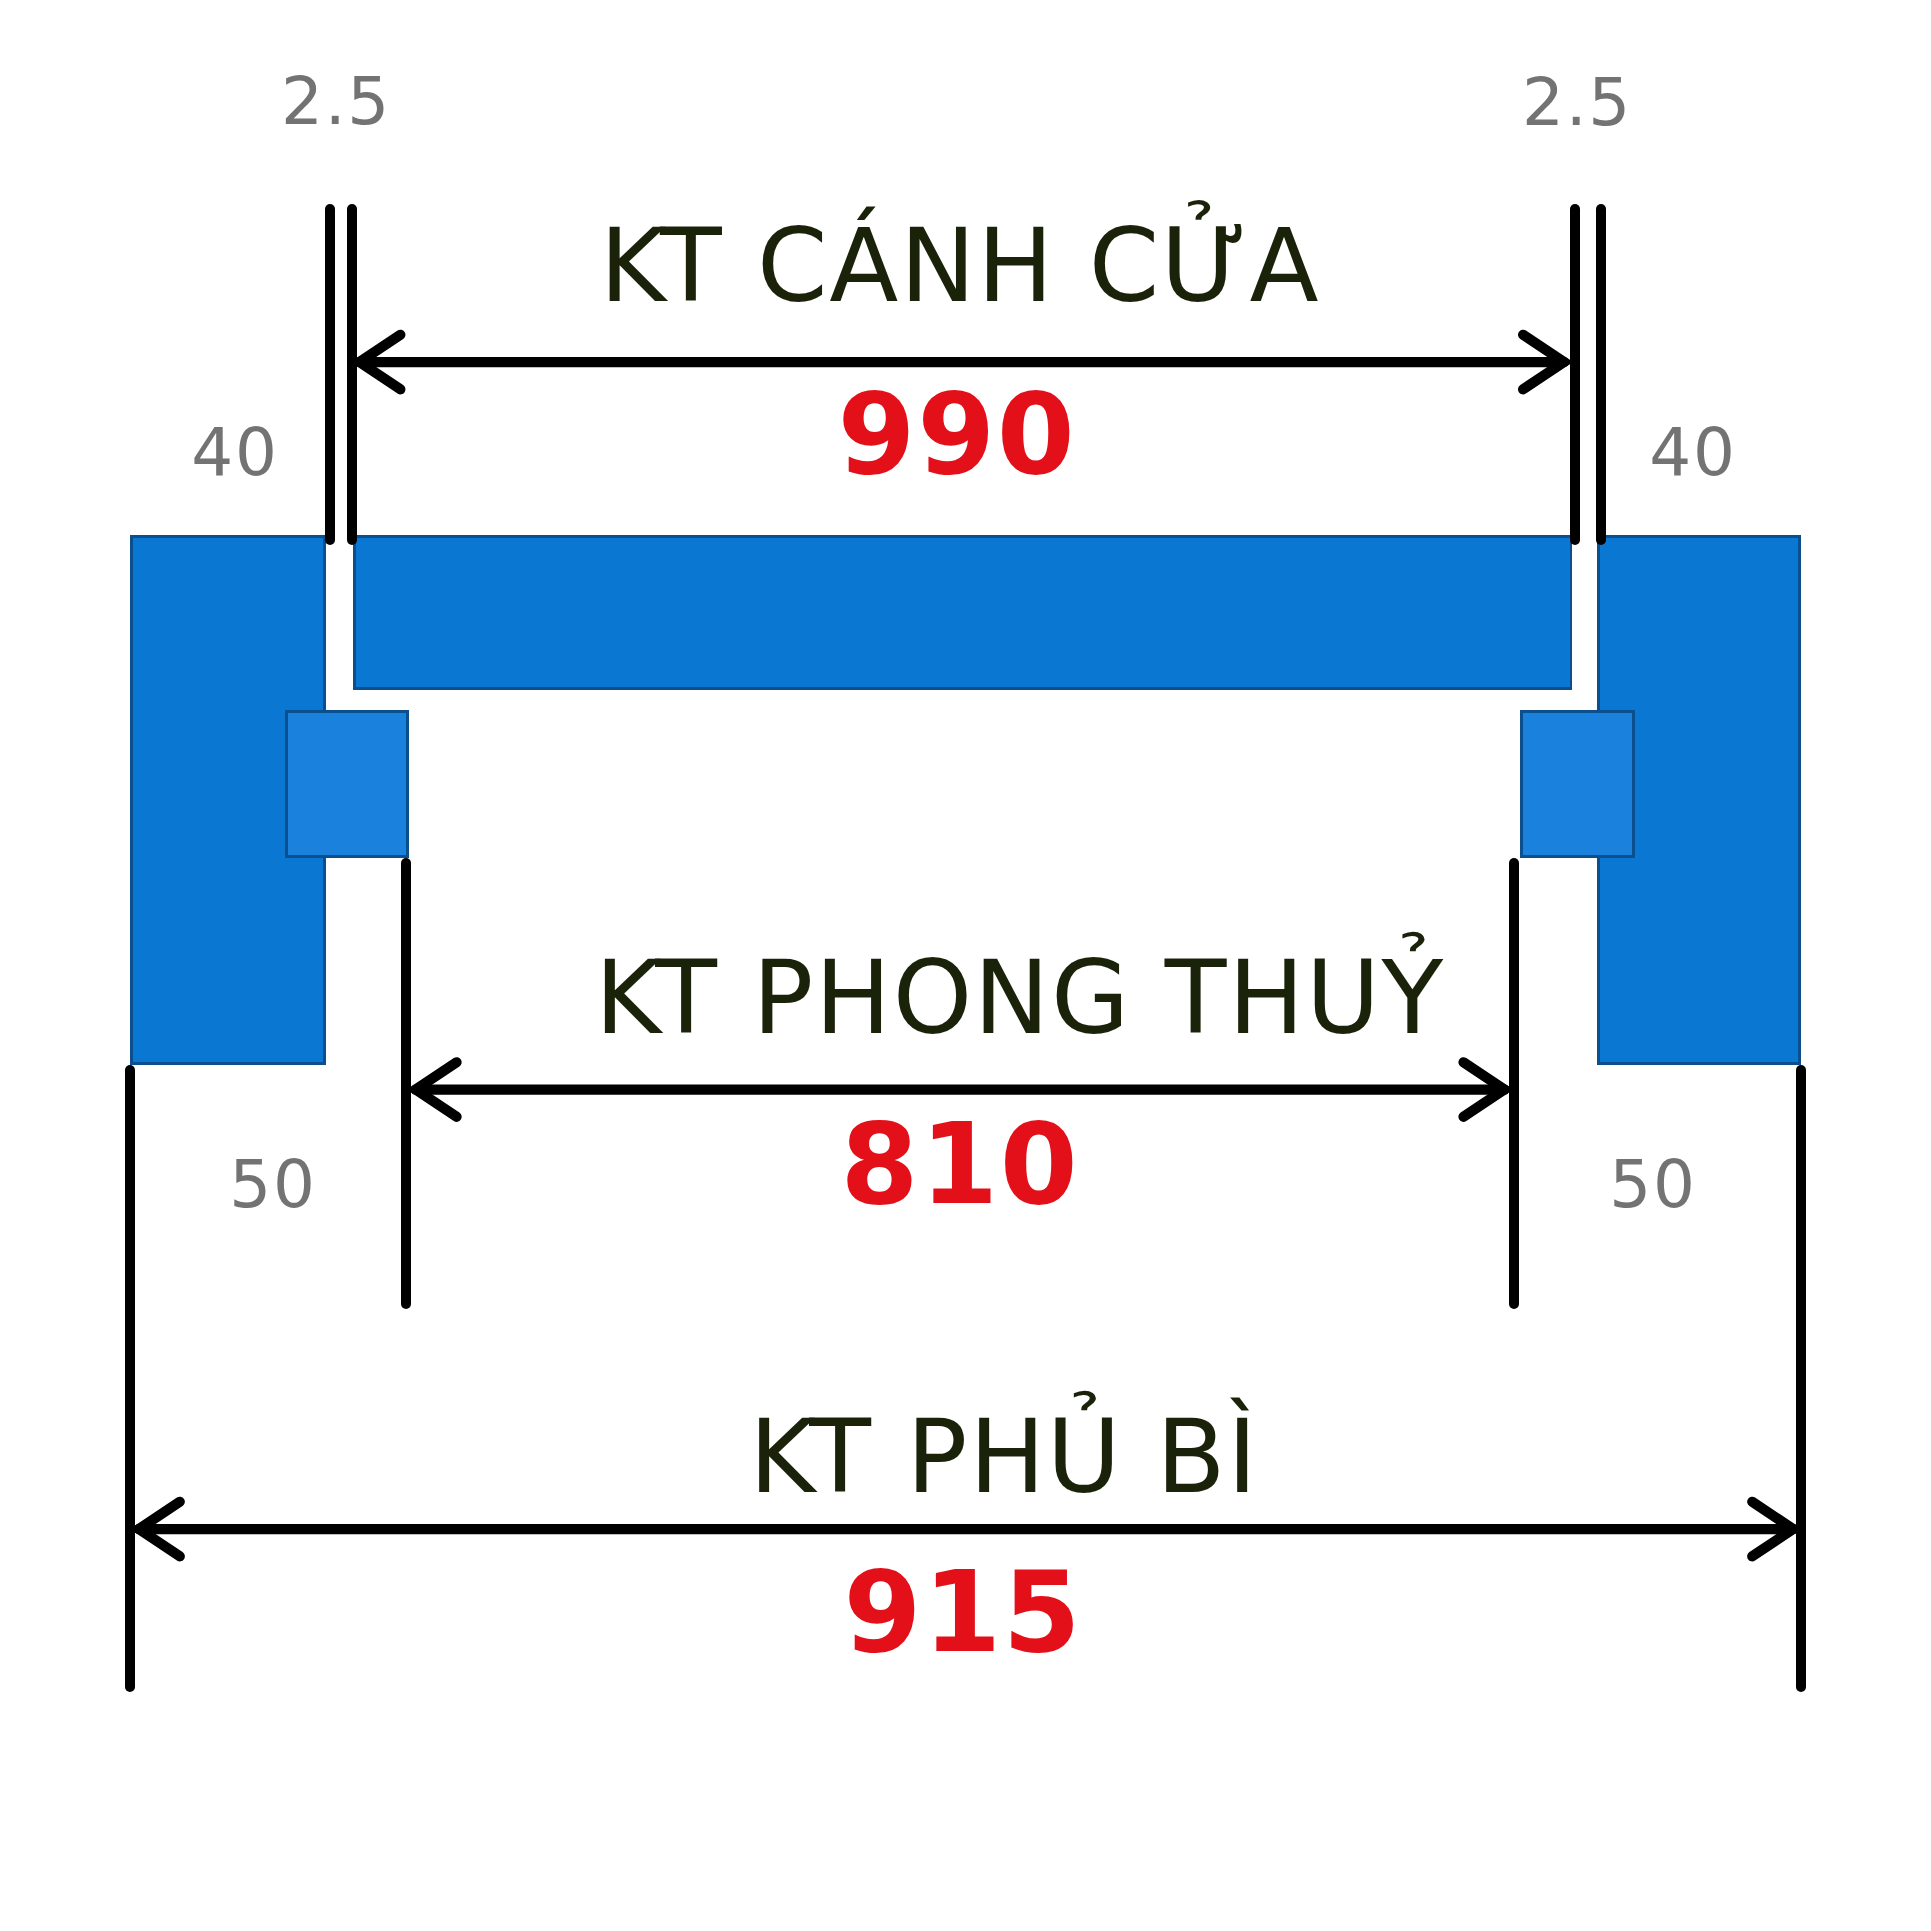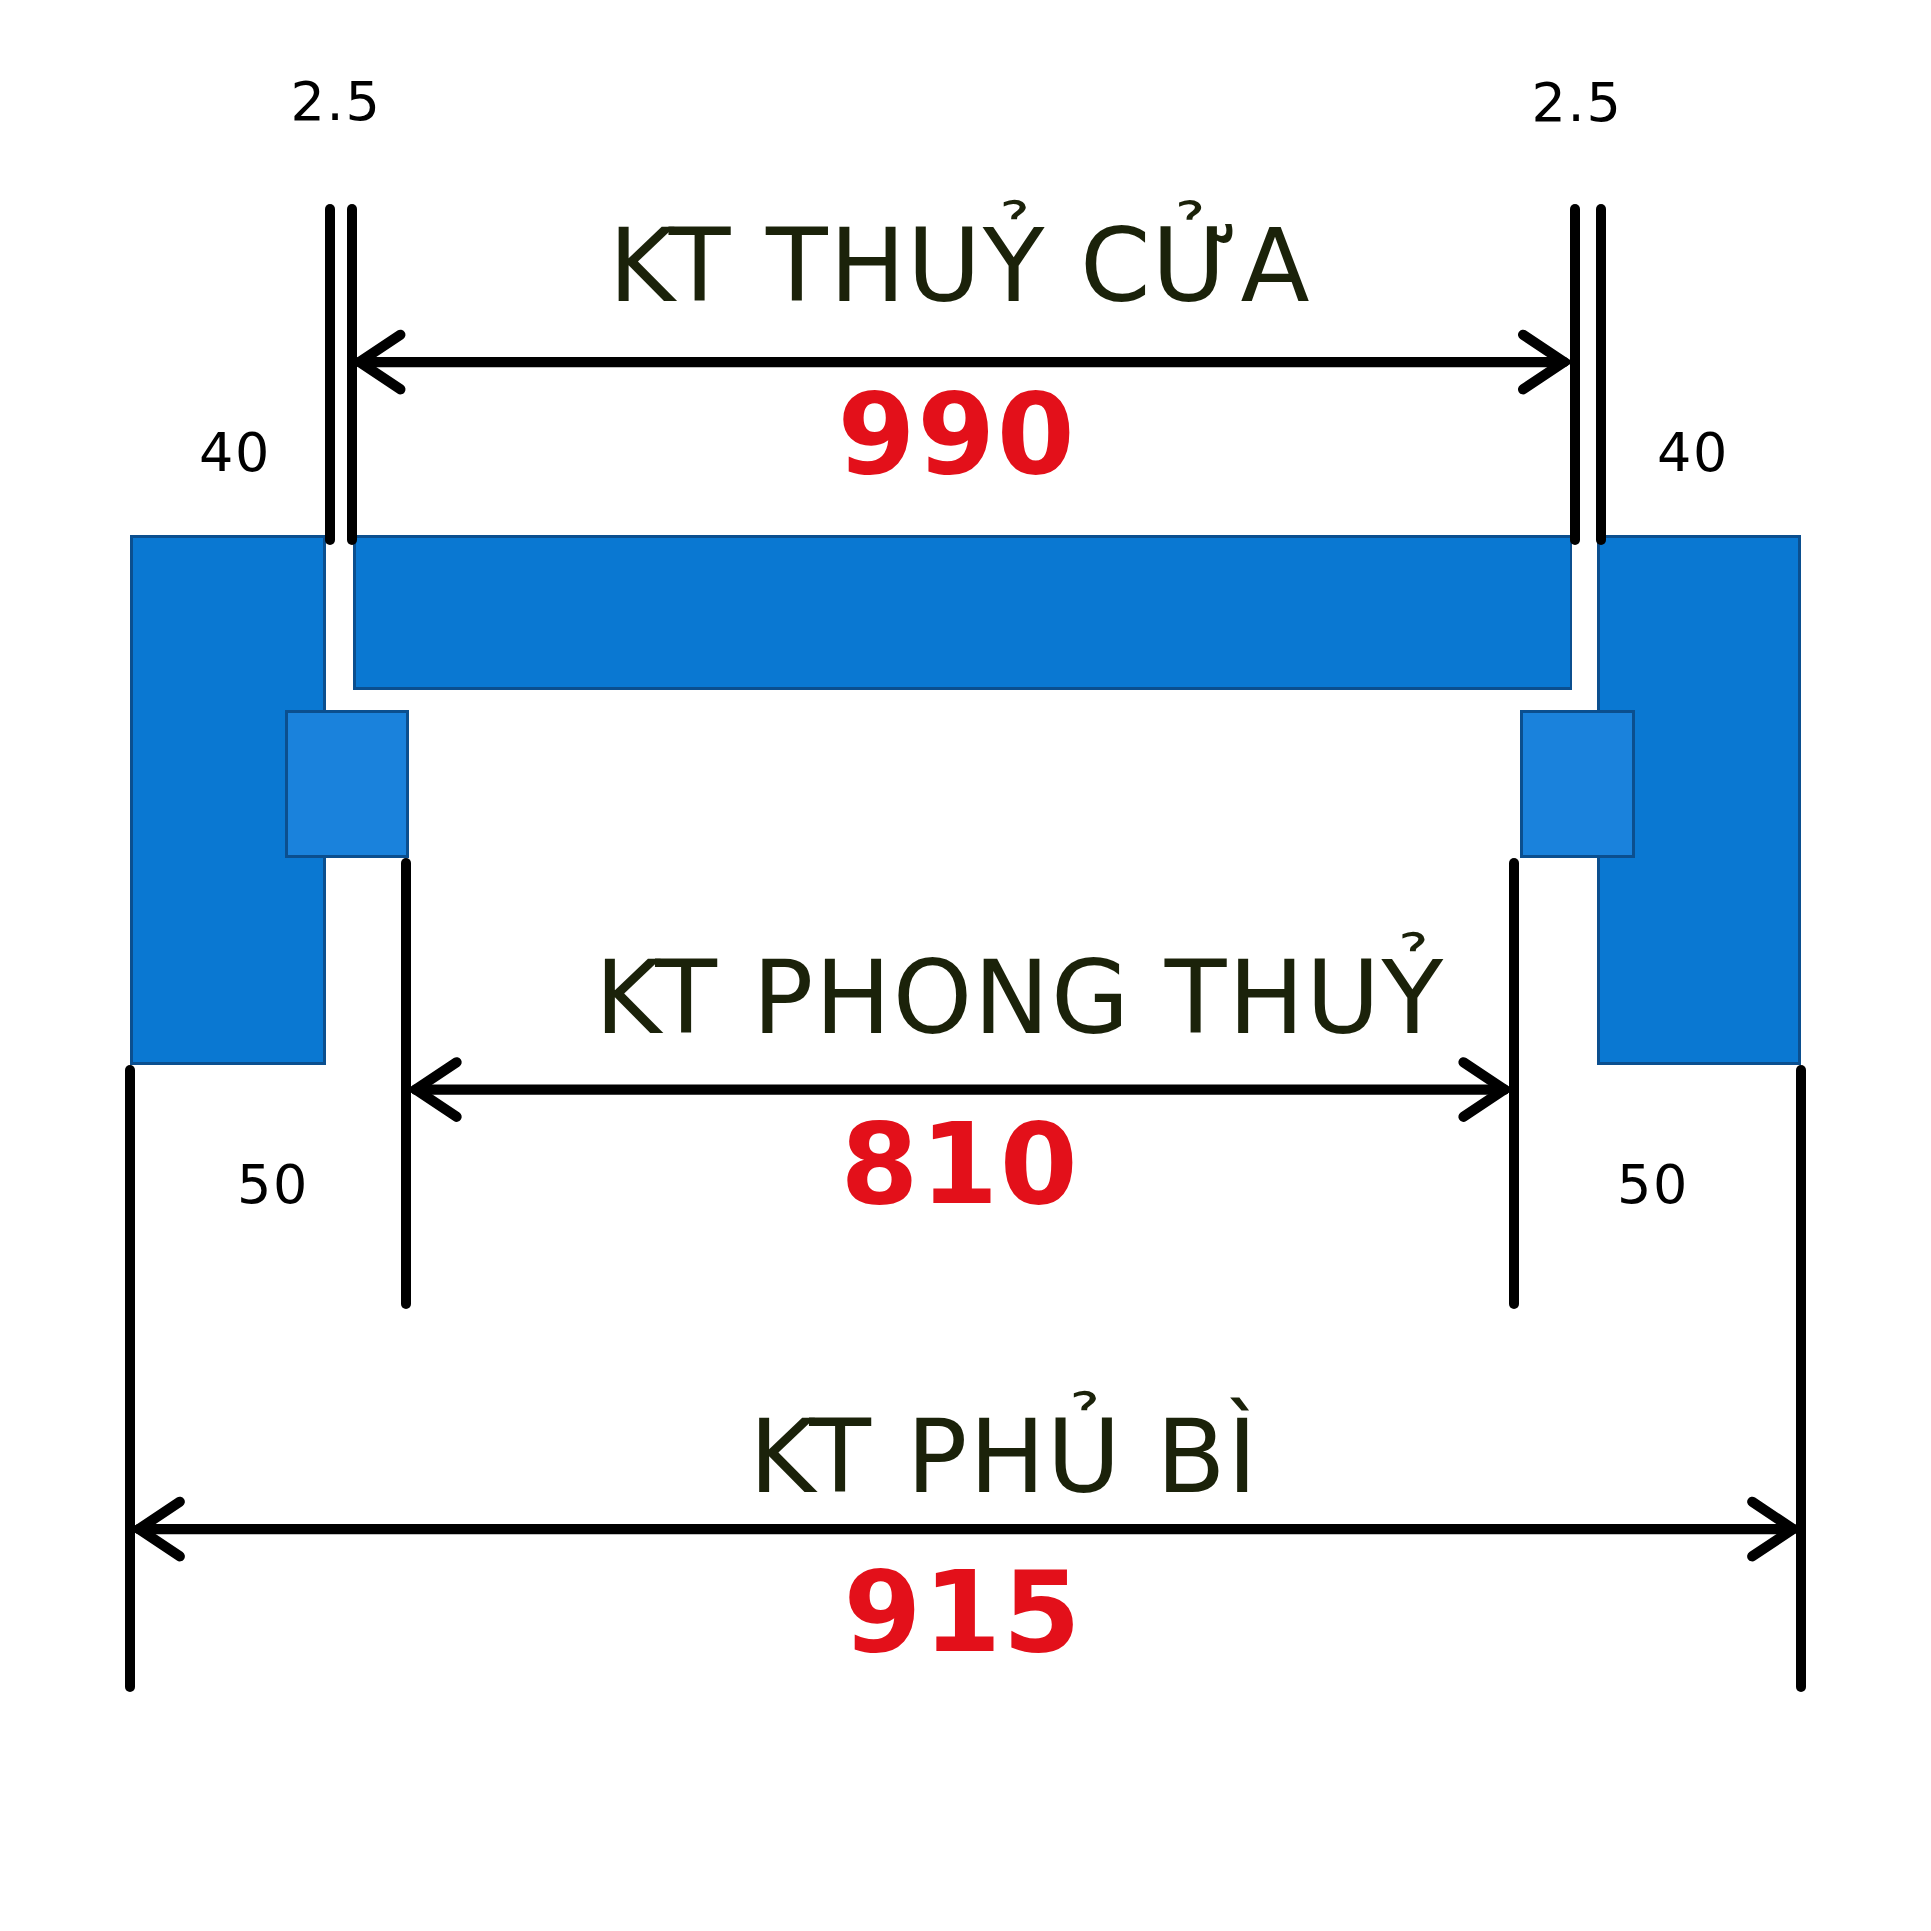--- a/index.html
+++ b/index.html
@@ -4,21 +4,21 @@
 <style>
   html, body { margin:0; padding:0; background:#ffffff; }
   body { width:1932px; height:1932px; position:relative; overflow:hidden; font-family:"DejaVu Sans", sans-serif; }
   .abs { position:absolute; }
   .vline { position:absolute; background:#000; width:10.2px; border-radius:5.1px; }
   .blue { position:absolute; background:#0a78d2; border:3.4px solid #0b4f8f; box-sizing:border-box; }
   .blue-light { position:absolute; background:#1a82dc; border:3.4px solid #0b4f8f; box-sizing:border-box; }
   .label { position:absolute; transform:translate(-50%,-50%); white-space:nowrap; color:#111a05; font-family:"DejaVu Sans", sans-serif; letter-spacing:1.7px; }
   .title { font-size:101px; font-weight:normal; color:#1b220a; }
   .dim-big { font-size:112px; font-weight:bold; color:#e3101a; font-family:"DejaVu Sans", sans-serif; }
-  .dim-small { font-size:54px; color:#000000;text-align:right; }
+  .dim-small { font-size:66px; color:#737373;text-align:right; }
   svg { position:absolute; left:0; top:0; }
 </style>
 </head>
 <body>
 
 <div>
 
   <div class="blue" style="left:130px; top:535px; width:196px; height:530px;"></div>
   <div class="blue" style="left:1597px; top:535px; width:204px; height:530px;"></div>
   <div class="blue" style="left:353px; top:535px; width:1220px; height:155px;"></div>
@@ -52,21 +52,21 @@
 
       <line x1="163" y1="1795" x2="2105" y2="1795"></line>
       <polyline points="211,1763 163,1795 211,1827"></polyline>
       <polyline points="2057,1763 2105,1795 2057,1827"></polyline>
     </g>
   </svg>
 
   <div class="label dim-small" style="left:336px; top:101px;">2.5</div>
   <div class="label dim-small" style="left:1577px; top:102px;">2.5</div>
 
-  <div class="label title" style="left:960px; top:266px;">KT THUỶ CỬA</div>
+  <div class="label title" style="left:960px; top:266px;">KT CÁNH CỬA</div>
   <div class="label dim-big" style="left:957px; top:434px;">990</div>
 
   <div class="label dim-small" style="left:235px; top:452px;">40</div>
   <div class="label dim-small" style="left:1693px; top:452px;">40</div>
 
   <div class="label title" style="left:1020px; top:998px;">KT PHONG THUỶ</div>
   <div class="label dim-big" style="left:960px; top:1164px;">810</div>
 
   <div class="label dim-small" style="left:273px; top:1184px;">50</div>
   <div class="label dim-small" style="left:1653px; top:1184px;">50</div>

